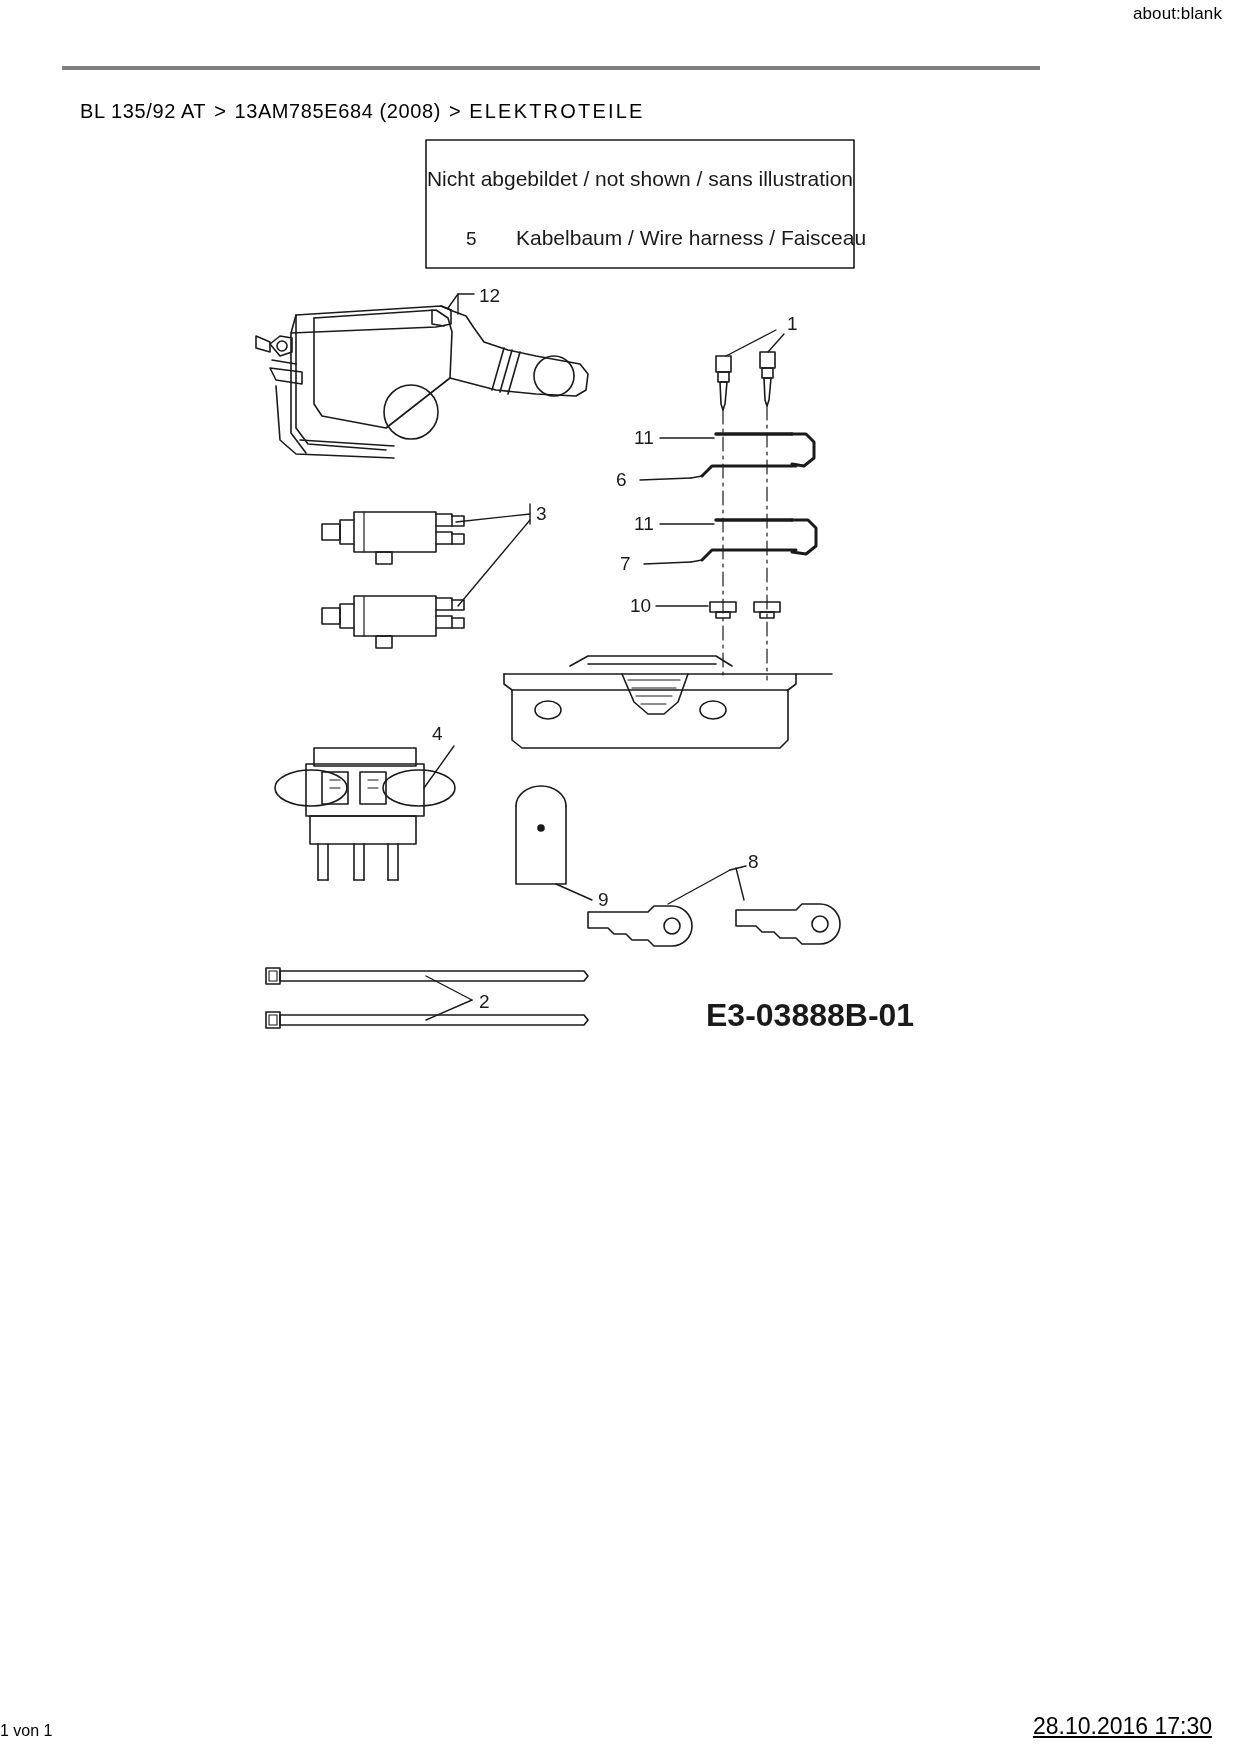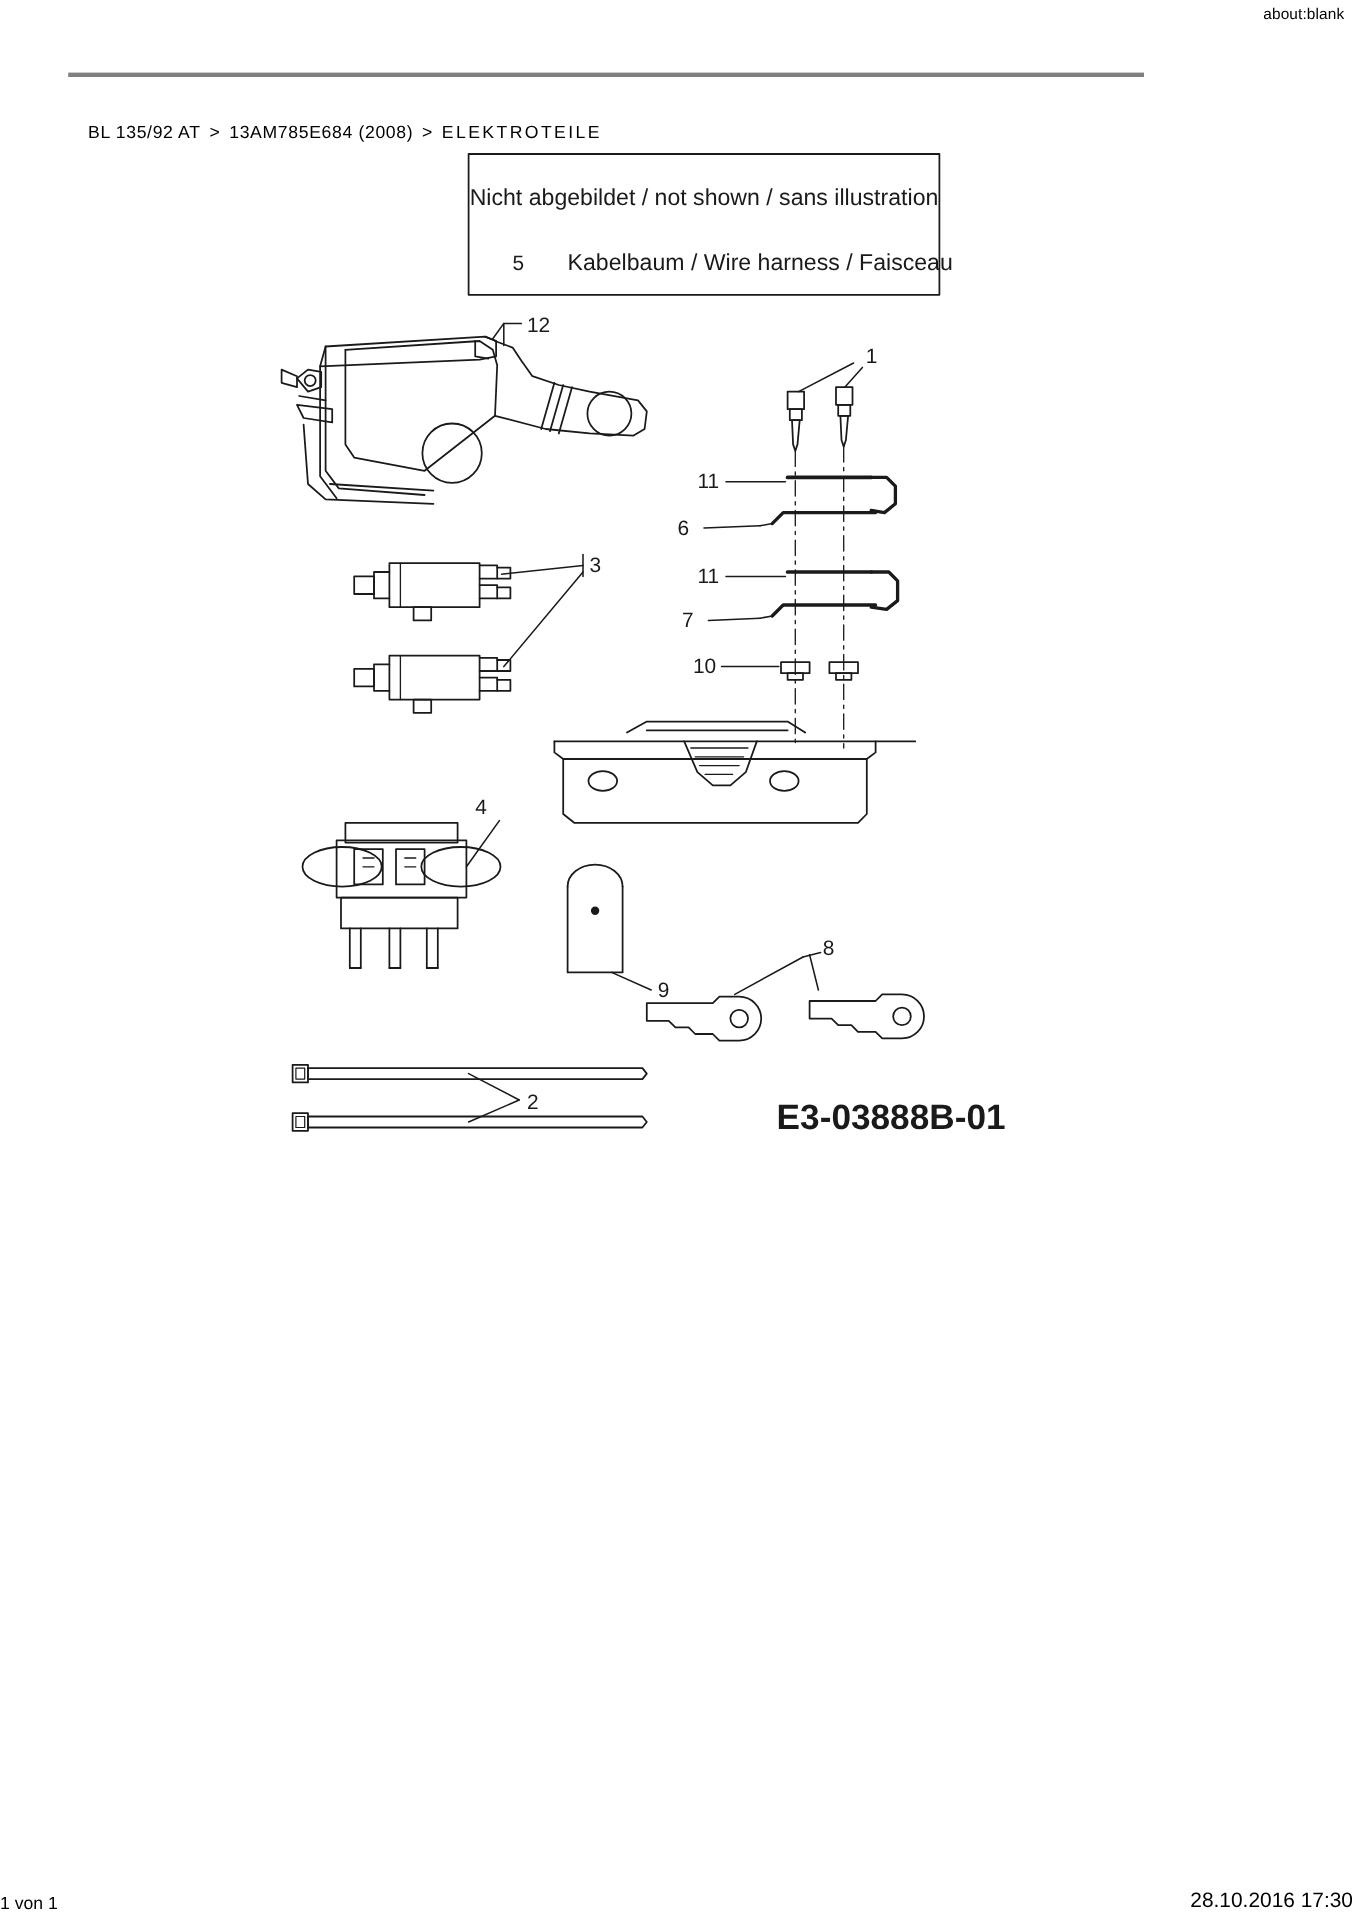--- a/index.html
+++ b/index.html
@@ -14,51 +14,52 @@
     font-family: "Liberation Sans", sans-serif;
     color: #000000;
     overflow: hidden;
   }
 
   
   .print-url {
     position: absolute;
     top: 4px;
     right: 18px;
-    font-size: 14px;
+    font-size: 17px;
     color: #000;
     letter-spacing: 0.1px;
   }
   .header-rule {
     position: absolute;
     top: 66px;
     left: 62px;
     width: 978px;
     height: 4px;
     background: #808080;
   }
   .footer-left {
     position: absolute;
     bottom: 14px;
     left: 0px;
     font-size: 16px;
   }
   .footer-right {
     position: absolute;
     bottom: 14px;
-    right: 10px;
-    font-size: 19px;
+    right: 28px;
+    font-size: 23px;
+    text-decoration: underline;
   }
 
   
   .breadcrumb {
     position: absolute;
-    top: 112px;
+    top: 100px;
     left: 80px;
-    font-size: 16px;
+    font-size: 20px;
     letter-spacing: 0.6px;
     white-space: nowrap;
   }
   .breadcrumb .crumb { letter-spacing: 0.6px; }
   .breadcrumb .sep { padding: 0 8px; }
   .breadcrumb .crumb.last { letter-spacing: 2.2px; }
 
   
   .diagram {
     position: absolute;

